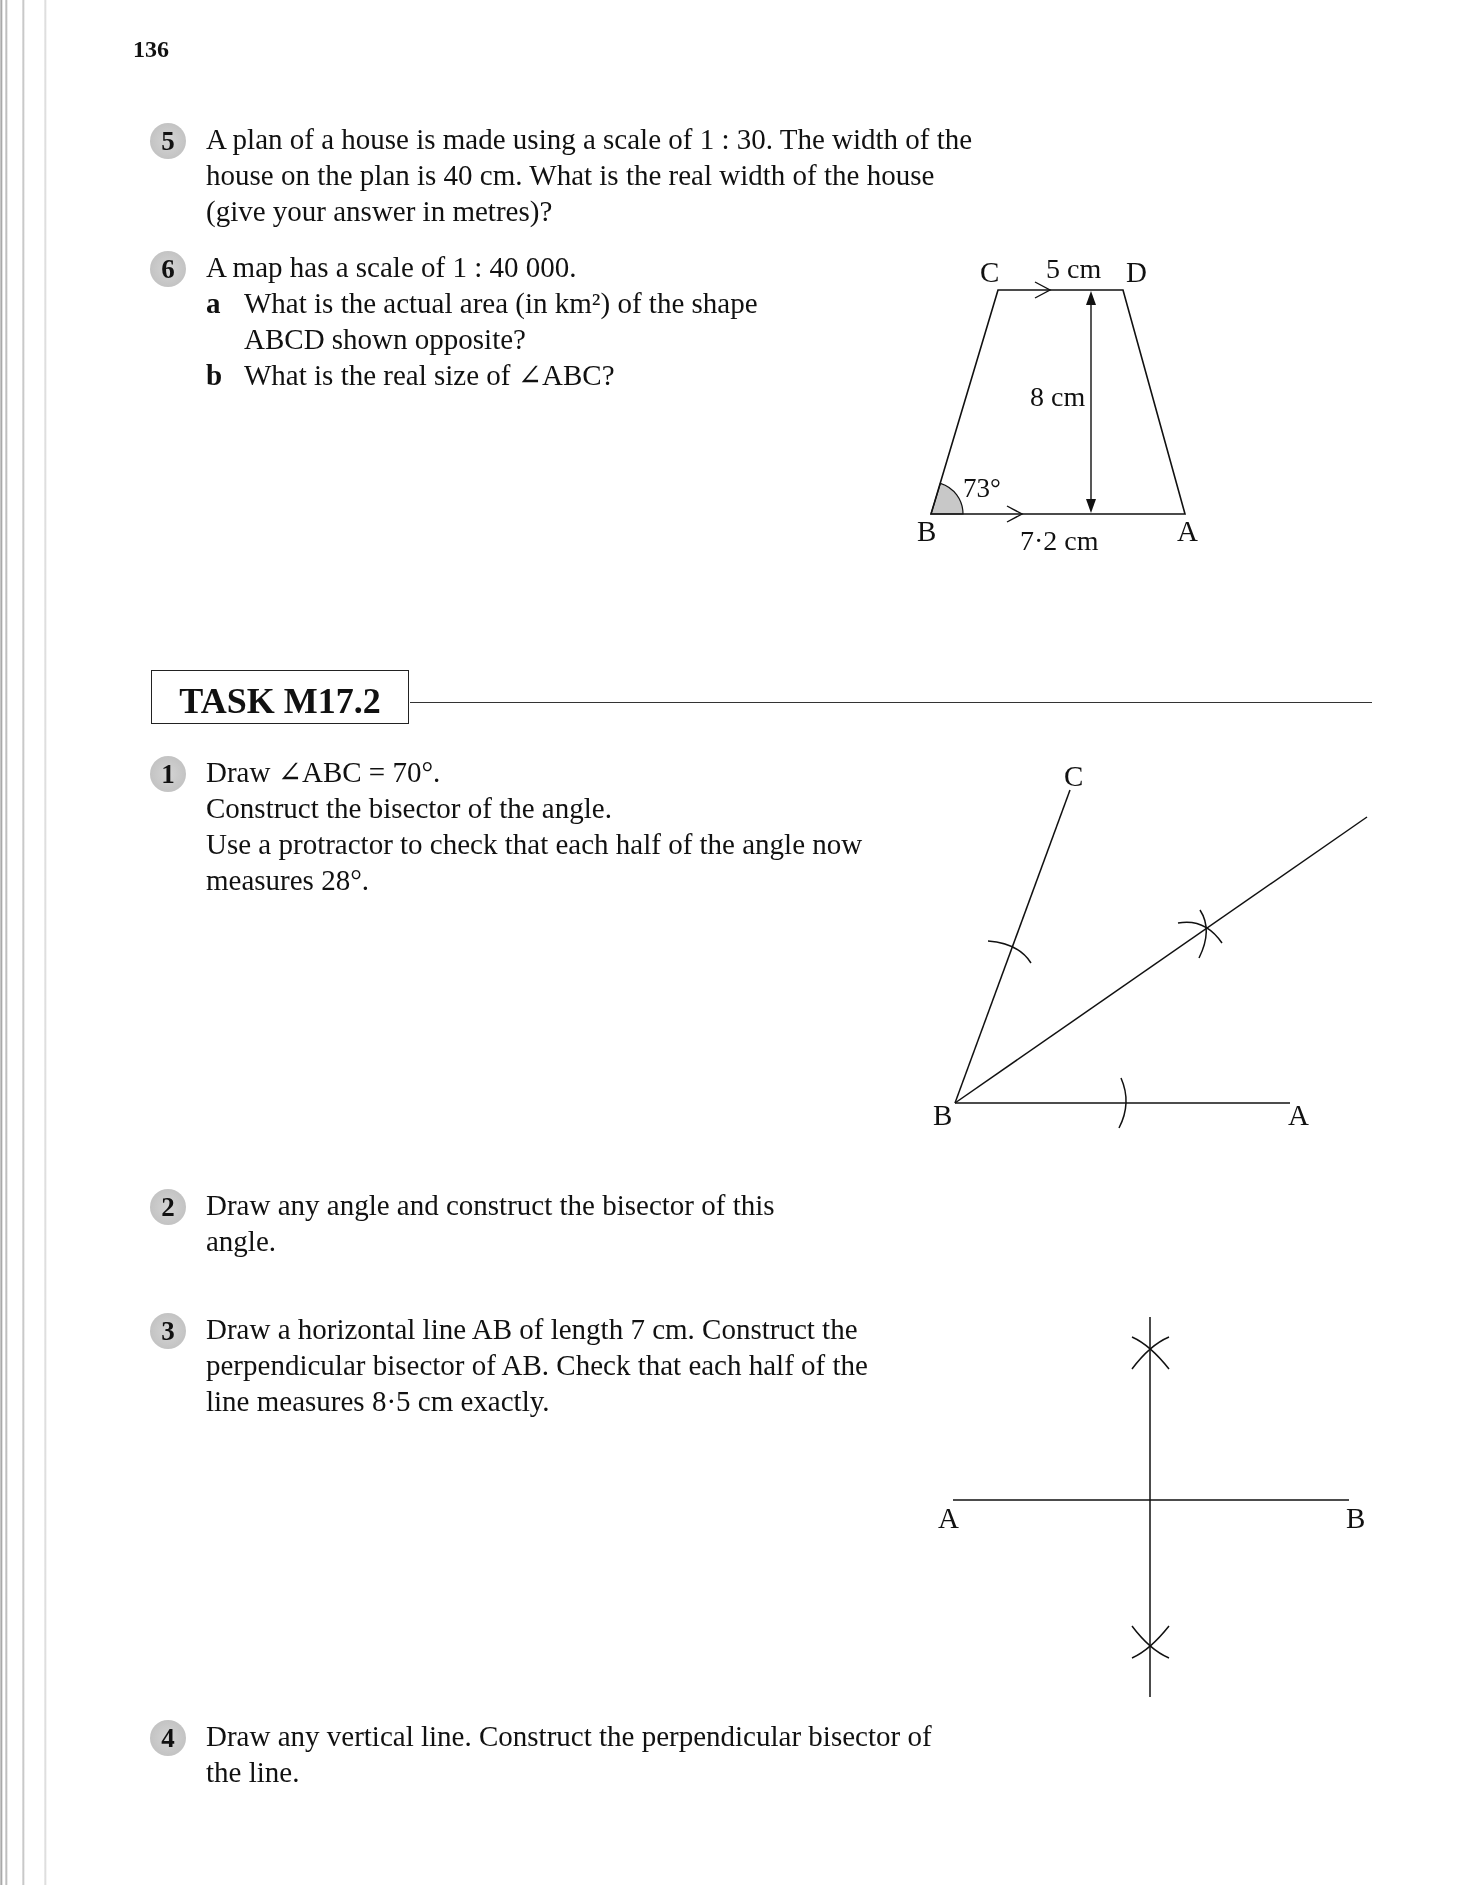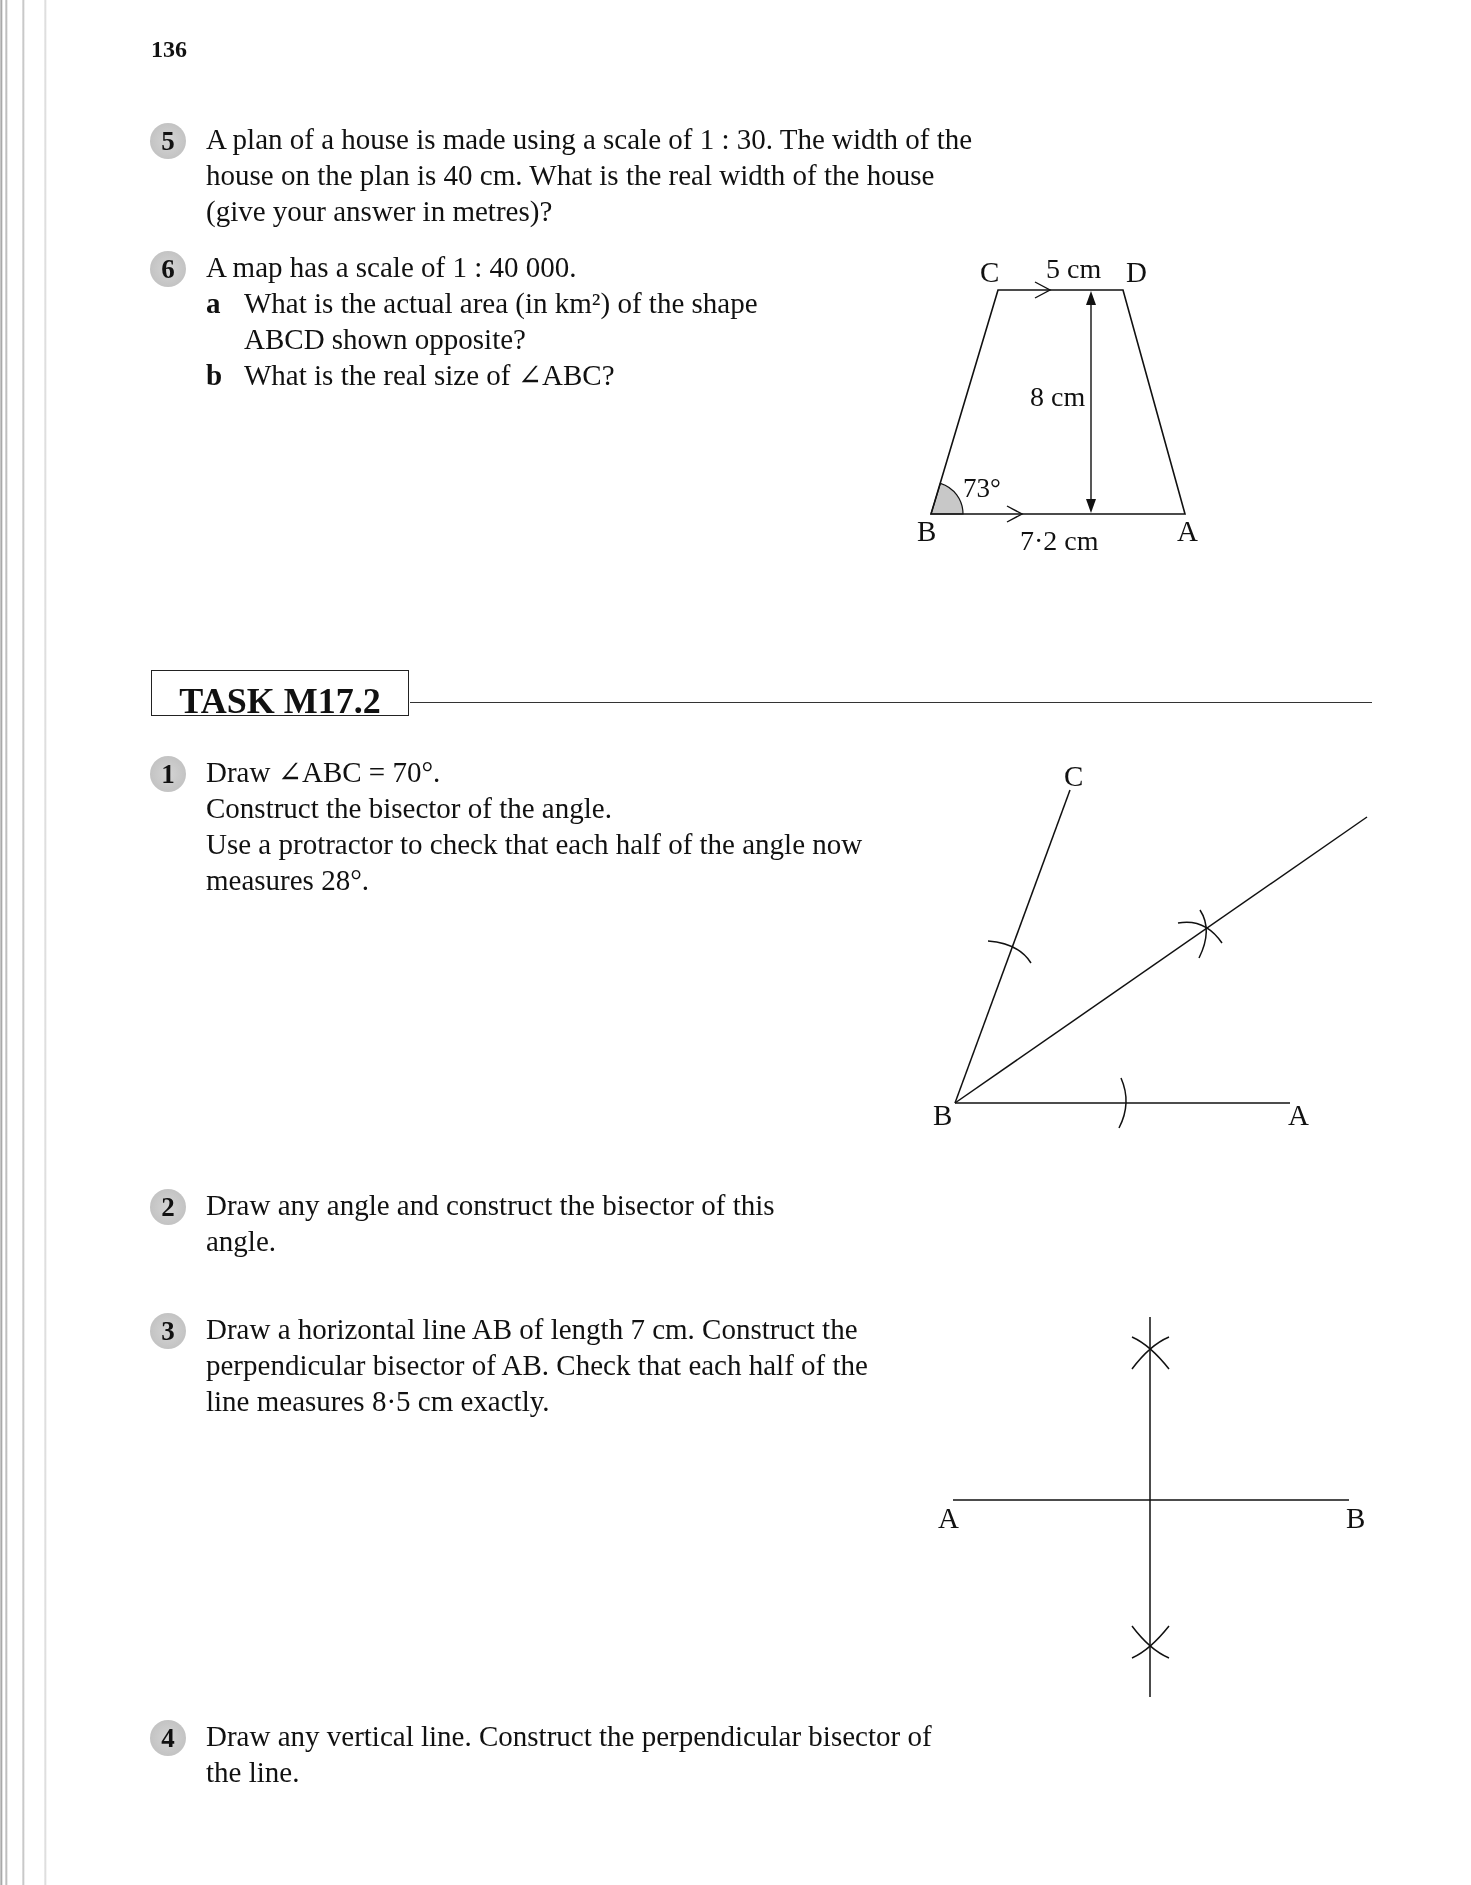--- a/index.html
+++ b/index.html
@@ -9,34 +9,34 @@
     overflow:hidden;
   }
   .scan-edge {
     position:absolute; left:0; top:0; width:48px; height:1885px;
     background:
       linear-gradient(90deg, #fff 0px, #777 1px, #fff 3px, #fff 5px, #999 6px, #fff 8px,
       #fff 22px, #aaa 23px, #fff 25px, #fff 44px, #ccc 45px, #fff 47px);
     opacity:0.85;
   }
   .page-number {
-    position:absolute; left:151px; top:36px; font-weight:bold; font-size:24px;
+    position:absolute; left:133px; top:36px; font-weight:bold; font-size:24px;
   }
   .question { position:absolute; left:150px; font-size:29px; line-height:36px; }
   .badge {
     position:absolute; left:0; top:0; width:36px; height:36px; border-radius:50%;
     background: radial-gradient(circle, #d4d4d4 0%, #bcbcbc 100%);
     font-weight:bold; font-size:27px; text-align:center; line-height:37px; color:#111;
   }
   .qtext { margin-left:56px; }
   .qline { display:block; white-space:nowrap; }
   .sub { display:block; white-space:nowrap; position:relative; padding-left:38px; }
   .sub-label { position:absolute; left:0; font-weight:bold; }
   .task-box {
-    position:absolute; left:151px; top:670px; width:258px; height:46px;
+    position:absolute; left:151px; top:670px; width:258px; height:54px;
     border:1.5px solid #222; box-sizing:border-box;
     font-weight:bold; font-size:36px; line-height:60px; text-align:center;
   }
   .task-rule {
     position:absolute; left:410px; top:702px; width:962px; height:0;
     border-top:1.5px solid #333;
   }
   svg.fig { position:absolute; left:0; top:0; overflow:visible; }
   svg text { font-family:"Liberation Serif", "DejaVu Serif", serif; fill:#111; }
 </style>

